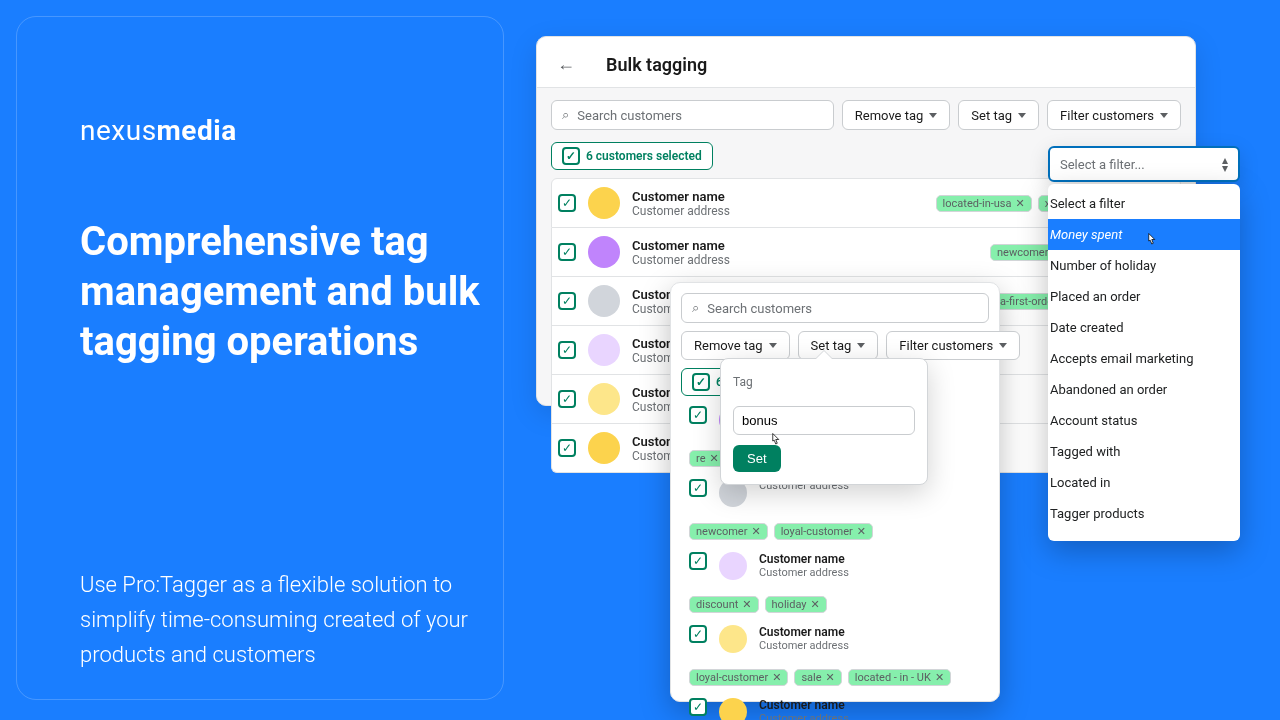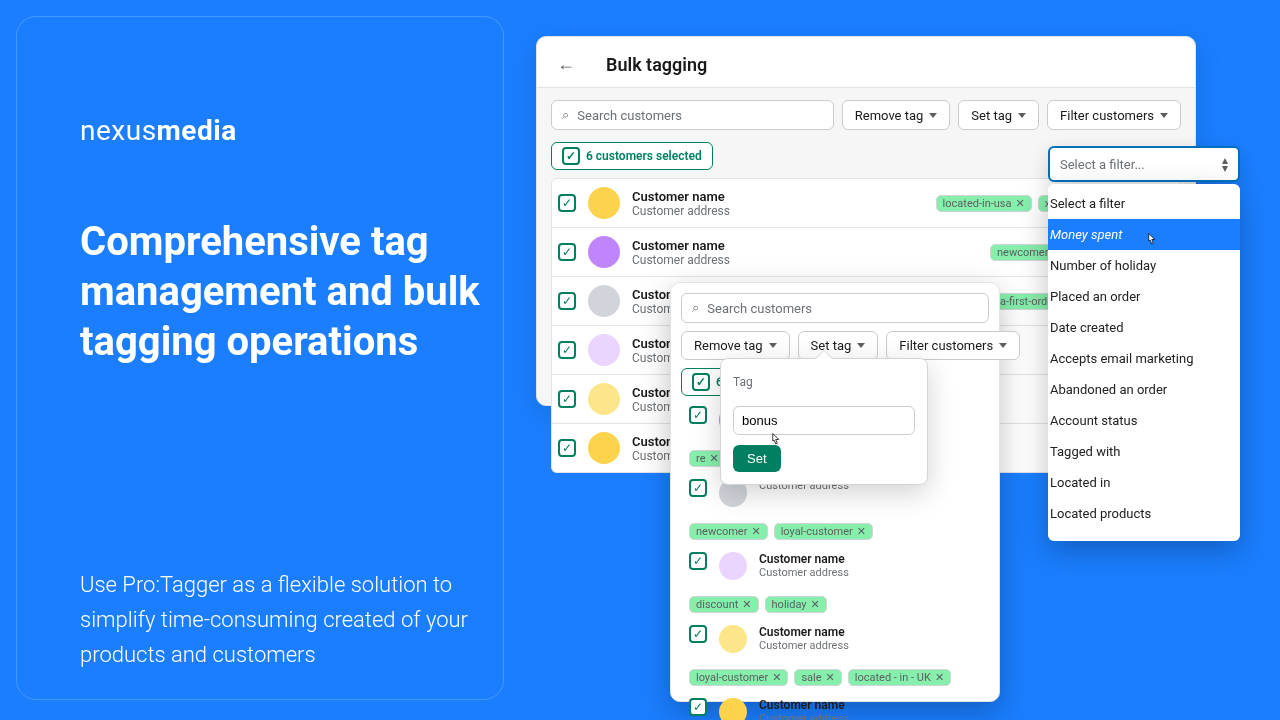--- a/index.html
+++ b/index.html
@@ -501,21 +501,21 @@
     <div class="opt">Select a filter</div>
     <div class="opt hover">Money spent</div>
     <div class="opt">Number of holiday</div>
     <div class="opt">Placed an order</div>
     <div class="opt">Date created</div>
     <div class="opt">Accepts email marketing</div>
     <div class="opt">Abandoned an order</div>
     <div class="opt">Account status</div>
     <div class="opt">Tagged with</div>
     <div class="opt">Located in</div>
-    <div class="opt">Located products</div>
+    <div class="opt">Tagger products</div>
   </div>
 
 <div class="cursor" style="left:1142px;top:230px">
   <svg viewBox="0 0 24 24">
       <path d="M9 2v10l2-1 2 5 2-1-2-5h4z" fill="#fff" stroke="#000"></path>
     </svg>
 </div>
 <div class="cursor" style="left:766px;top:430px">
   <svg viewBox="0 0 24 24">
       <path d="M9 2v10l2-1 2 5 2-1-2-5h4z" fill="#fff" stroke="#000"></path>

